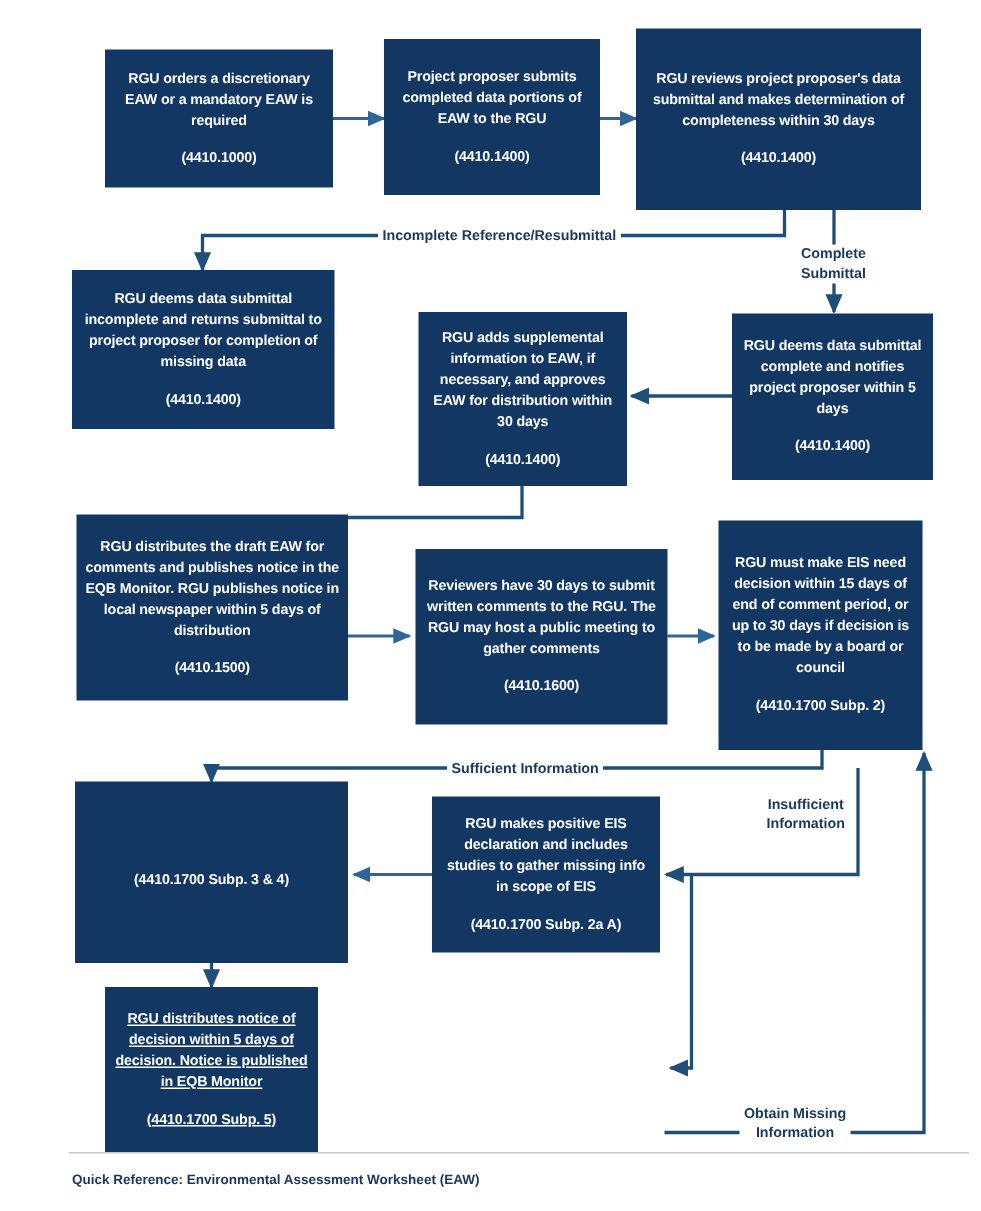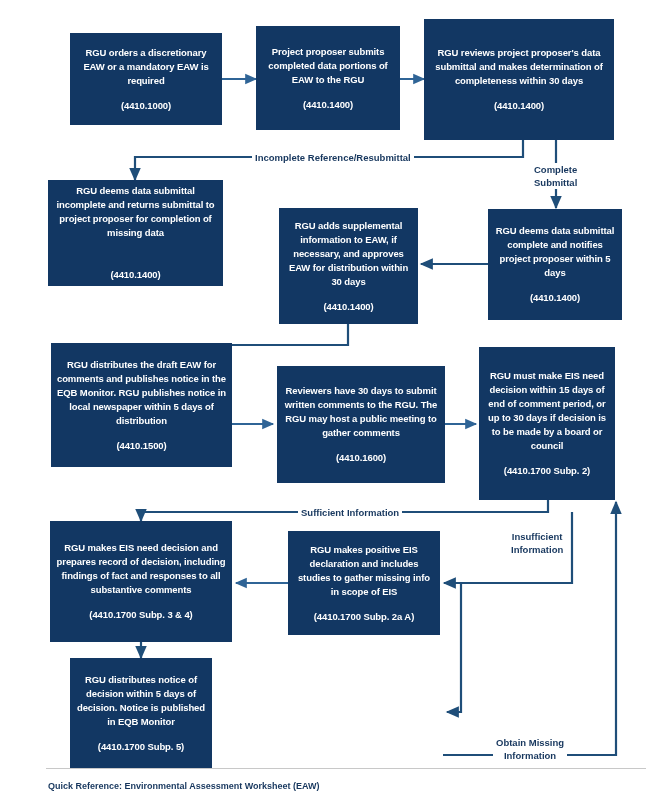--- a/index.html
+++ b/index.html
@@ -128,21 +128,21 @@
   <div class="node" style="left:256px; top:26px; width:144px; height:104px;">
     <span class="body">Project proposer submits completed data portions of EAW to the RGU</span>
     <span class="cite">(4410.1400)</span>
   </div>
 
   <div class="node" style="left:424px; top:19px; width:190px; height:121px;">
     <span class="body">RGU reviews project proposer's data submittal and makes determination of completeness within 30 days</span>
     <span class="cite">(4410.1400)</span>
   </div>
 
-  <div class="node" style="left:48px; top:180px; width:175px; height:106px;justify-content:space-between;">
+  <div class="node" style="left:48px; top:180px; width:175px; height:106px;">
     <span class="body">RGU deems data submittal incomplete and returns submittal to project proposer for completion of missing data</span>
     <span class="cite">(4410.1400)</span>
   </div>
 
   <div class="node" style="left:279px; top:208px; width:139px; height:116px;">
     <span class="body">RGU adds supplemental information to EAW, if necessary, and approves EAW for distribution within 30 days</span>
     <span class="cite">(4410.1400)</span>
   </div>
 
   <div class="node" style="left:488px; top:209px; width:134px; height:111px;">
@@ -159,30 +159,29 @@
     <span class="body">Reviewers have 30 days to submit written comments to the RGU. The RGU may host a public meeting to gather comments</span>
     <span class="cite">(4410.1600)</span>
   </div>
 
   <div class="node" style="left:479px; top:347px; width:136px; height:153px;">
     <span class="body">RGU must make EIS need decision within 15 days of end of comment period, or up to 30 days if decision is to be made by a board or council</span>
     <span class="cite">(4410.1700 Subp. 2)</span>
   </div>
 
   <div class="node" style="left:50px; top:521px; width:182px; height:121px;">
-    <span class="body">RGU makes EIS need decision and prepares record of decision, including findings of fact and responses to all substantive comments</span>
     <span class="cite">(4410.1700 Subp. 3 &amp; 4)</span>
   </div>
 
   <div class="node" style="left:288px; top:531px; width:152px; height:104px;align-items:center;">
     <span class="body">RGU makes positive EIS declaration and includes studies to gather missing info in scope of EIS</span>
     <span class="cite">(4410.1700 Subp. 2a A)</span>
   </div>
 
-  <div class="node" style="left:70px; top:658px; width:142px; height:110px;">
+  <div class="node" style="left:70px; top:658px; width:142px; height:110px;text-decoration:underline;">
     <span class="body">RGU distributes notice of decision within 5 days of decision. Notice is published in EQB Monitor</span>
     <span class="cite">(4410.1700 Subp. 5)</span>
   </div>
 
 
   <div class="edge-label" style="left:252px; top:151px;">Incomplete Reference/Resubmittal</div>
 
   <div class="edge-label" style="left:531px; top:163px;">
     <span>Complete</span><br>
     <span>Submittal</span>

